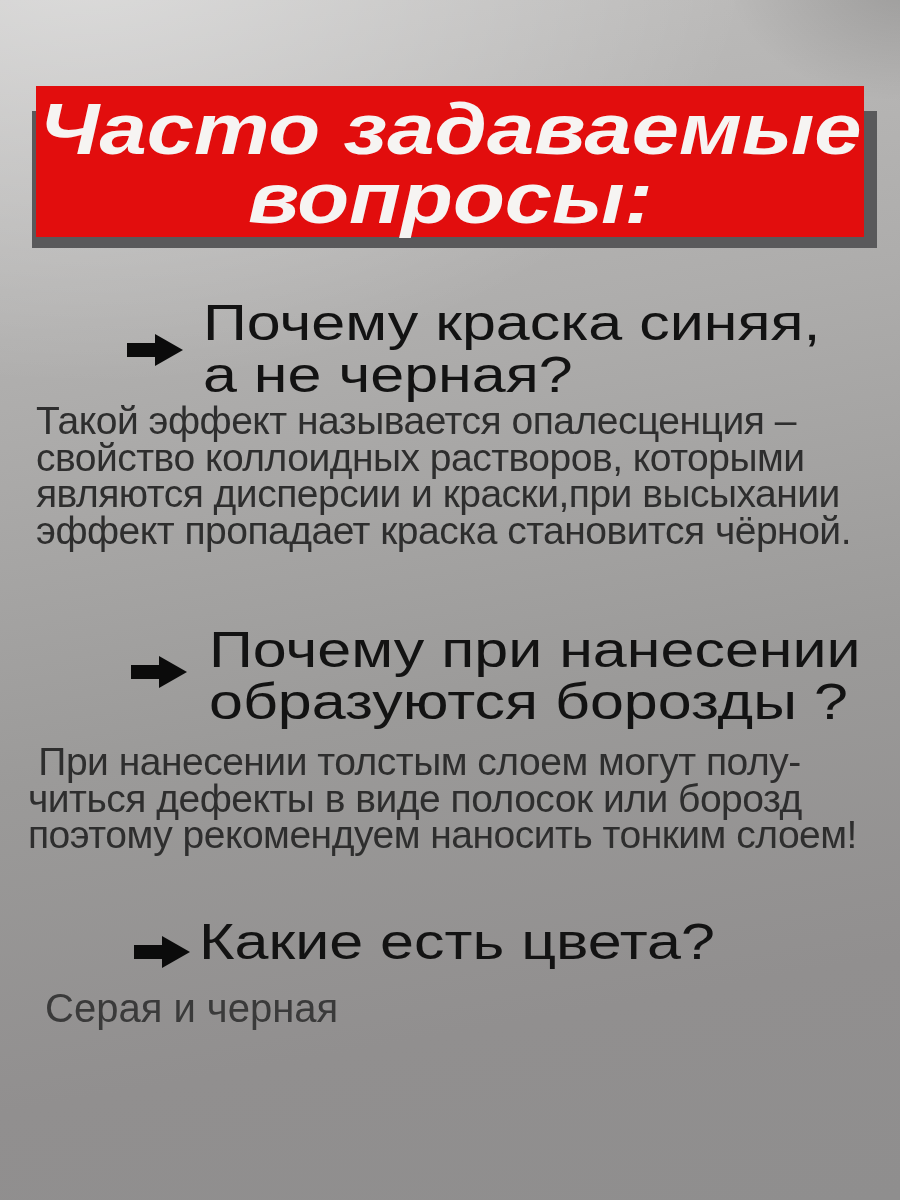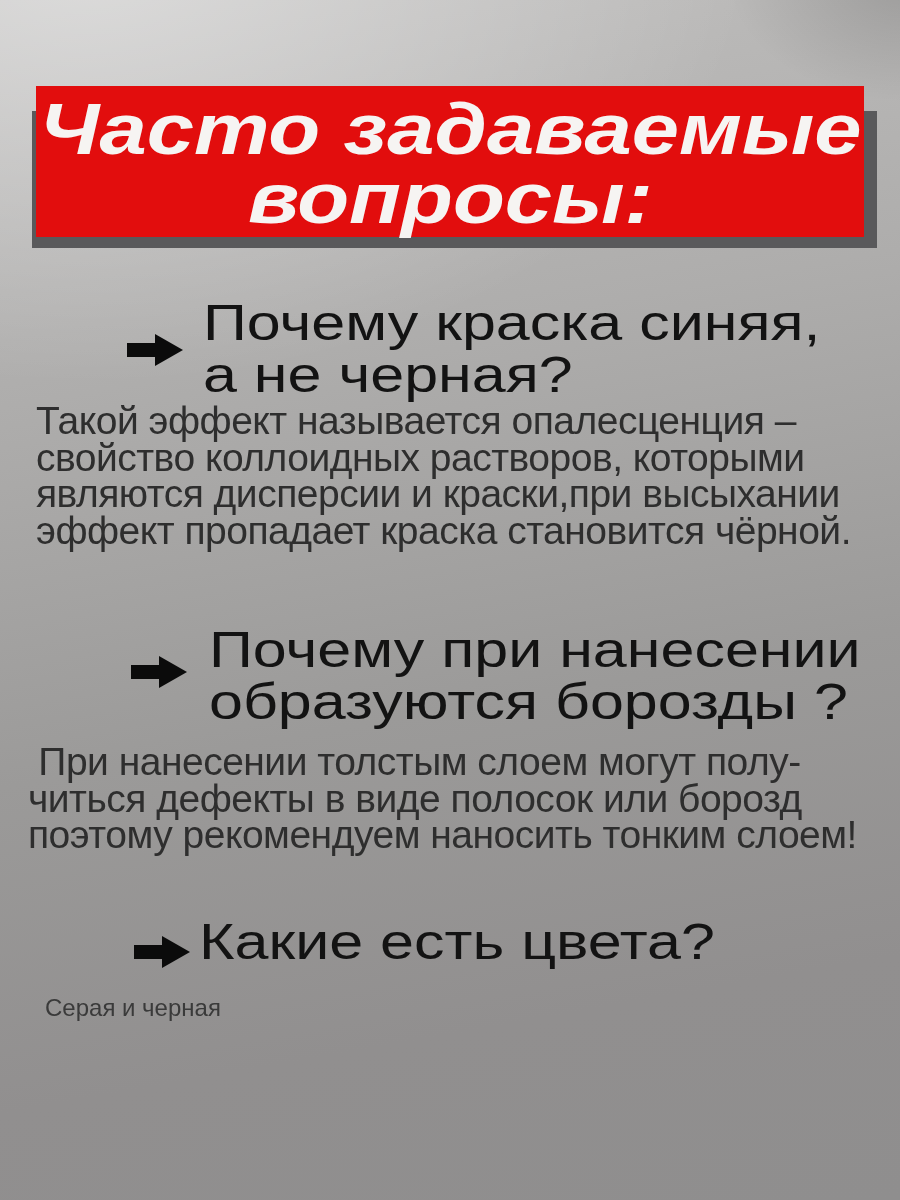--- a/index.html
+++ b/index.html
@@ -57,21 +57,21 @@
   .answer{
     position:absolute;width:880px;
     font-size:39px;line-height:36.5px;color:#2e2e2e;
     letter-spacing:-0.5px;
     white-space:pre-wrap;
   }
   .answer-q1{left:36px;top:403px;}
   .answer-q2{left:28px;top:744px;}
   .answer-q3{
     position:absolute;left:45px;top:988px;width:500px;
-    font-size:24px;line-height:40px;color:#3a3a3a;
+    font-size:40px;line-height:40px;color:#3a3a3a;
     white-space:pre-wrap;
   }
 </style>
 </head>
 <body>
 
 <div class="page">
 
   <div class="banner-shadow"></div>
   <div class="banner">

